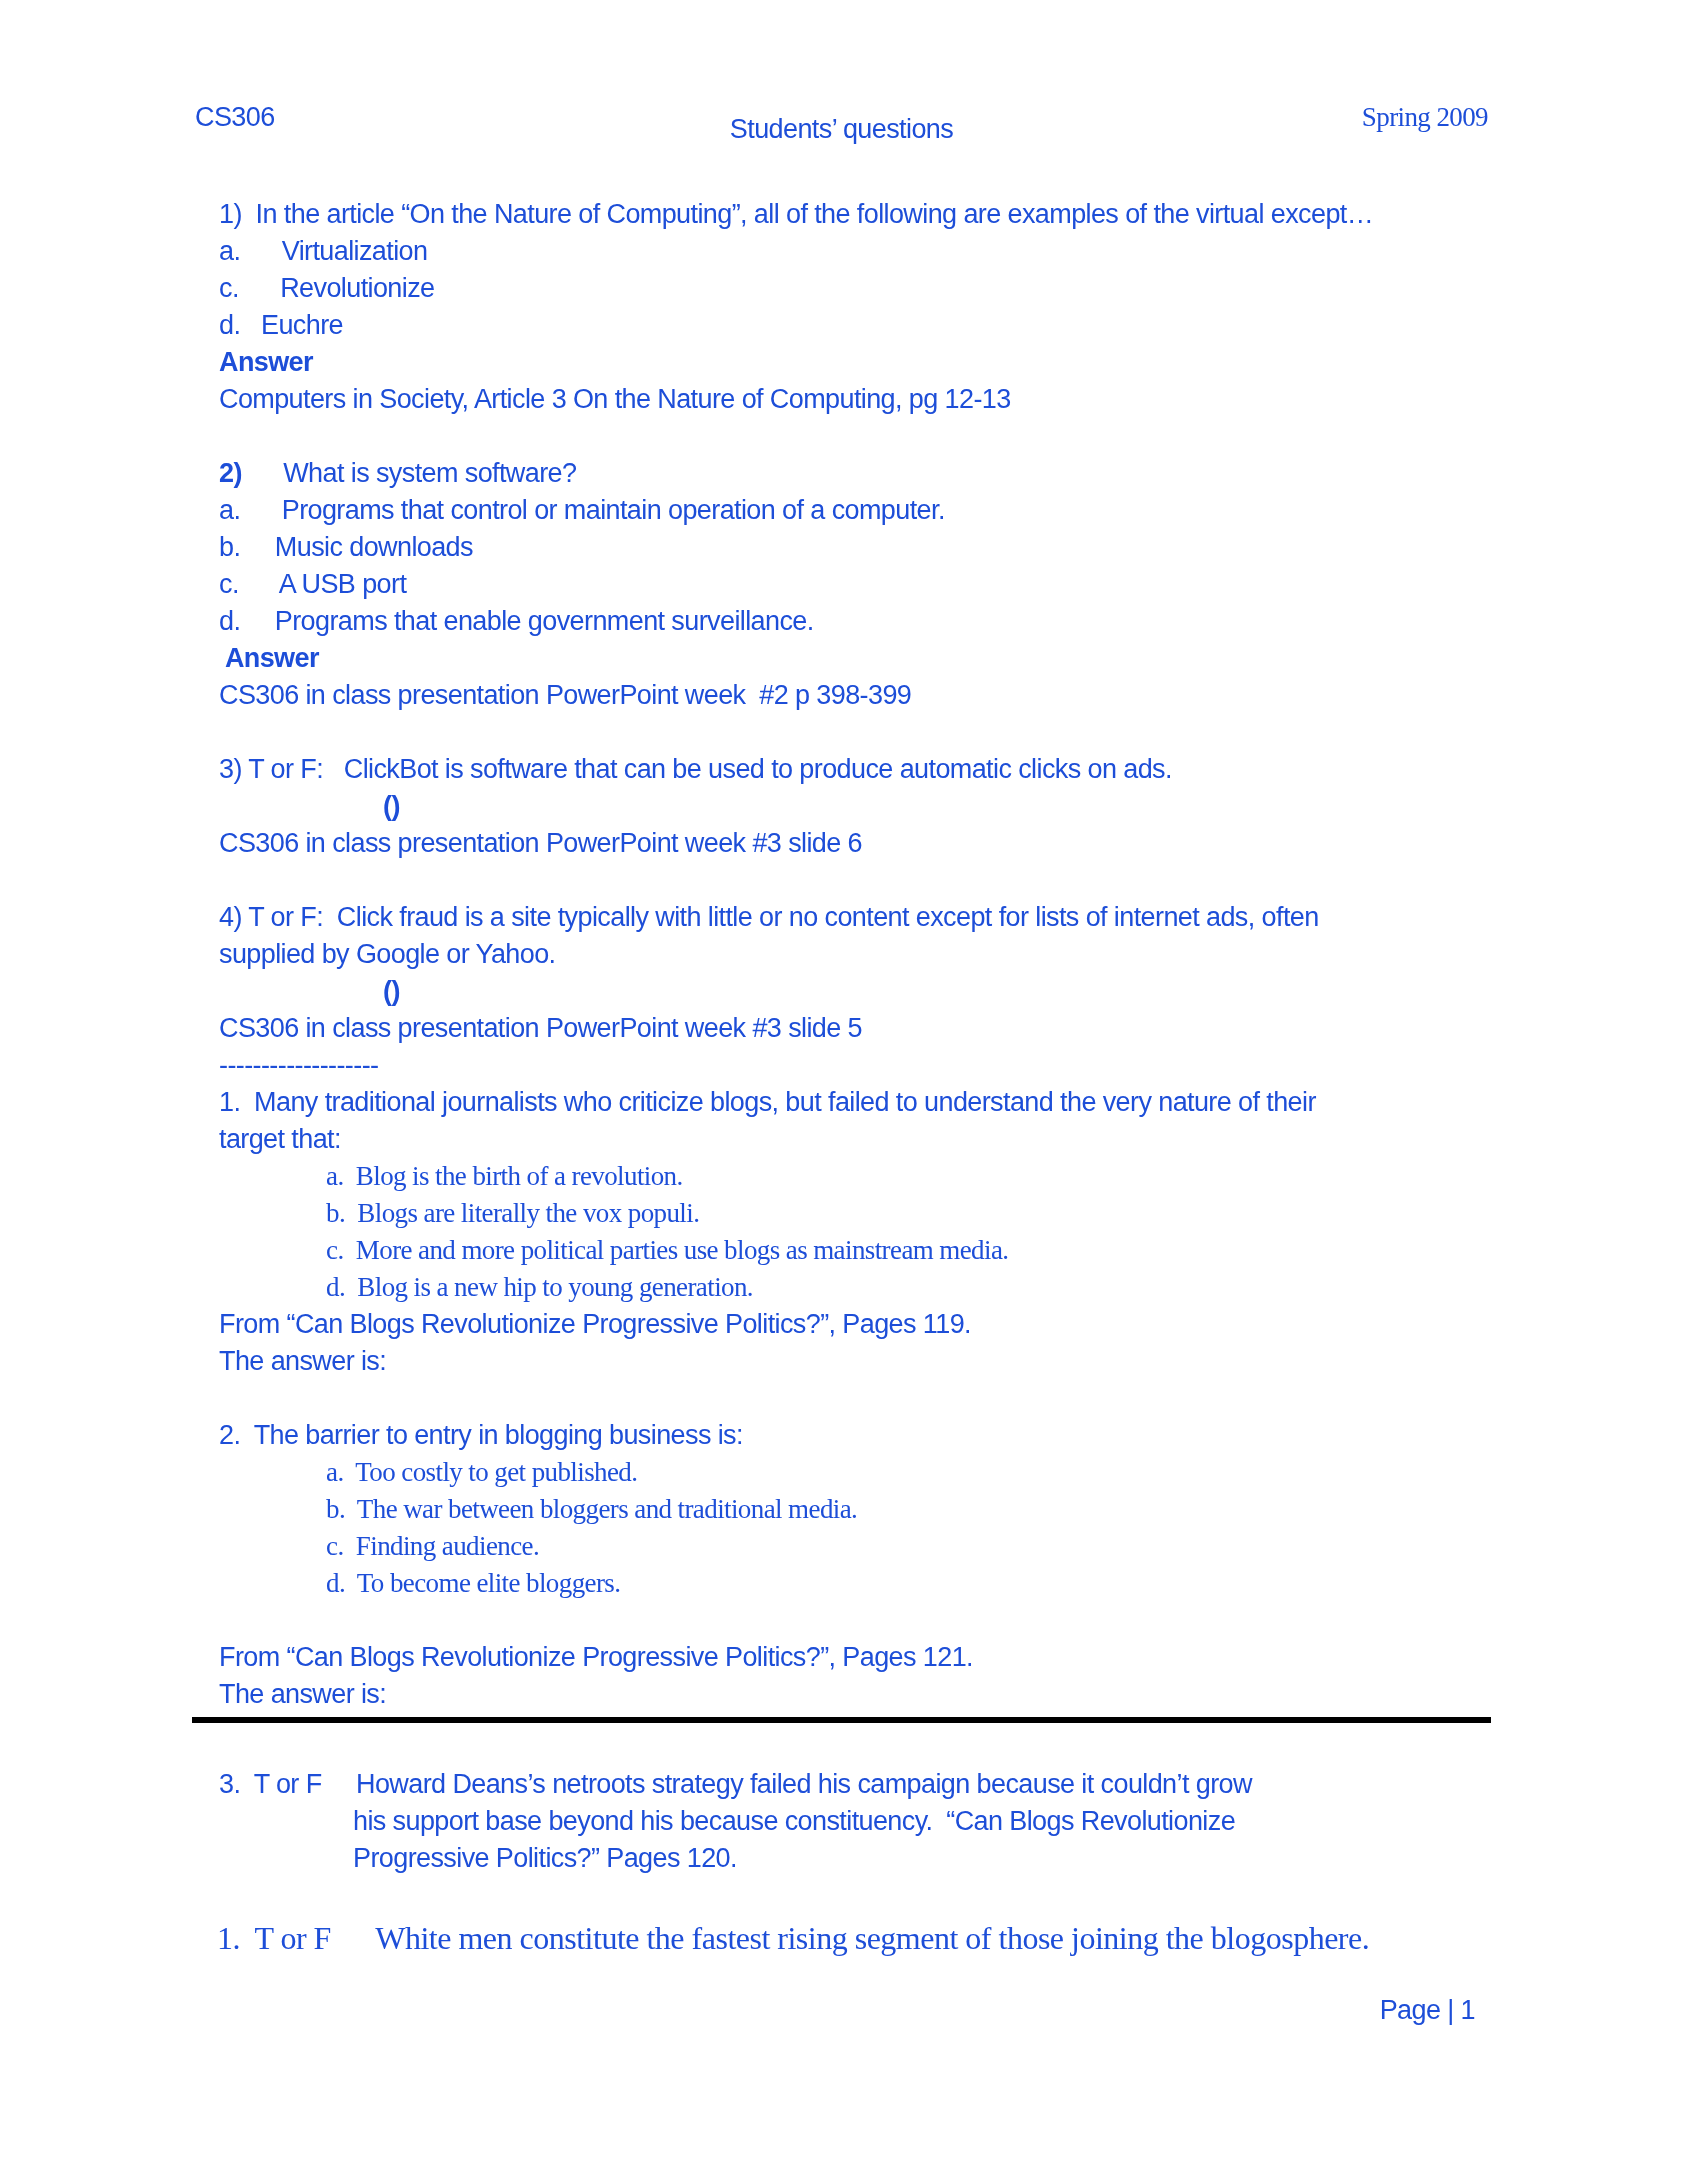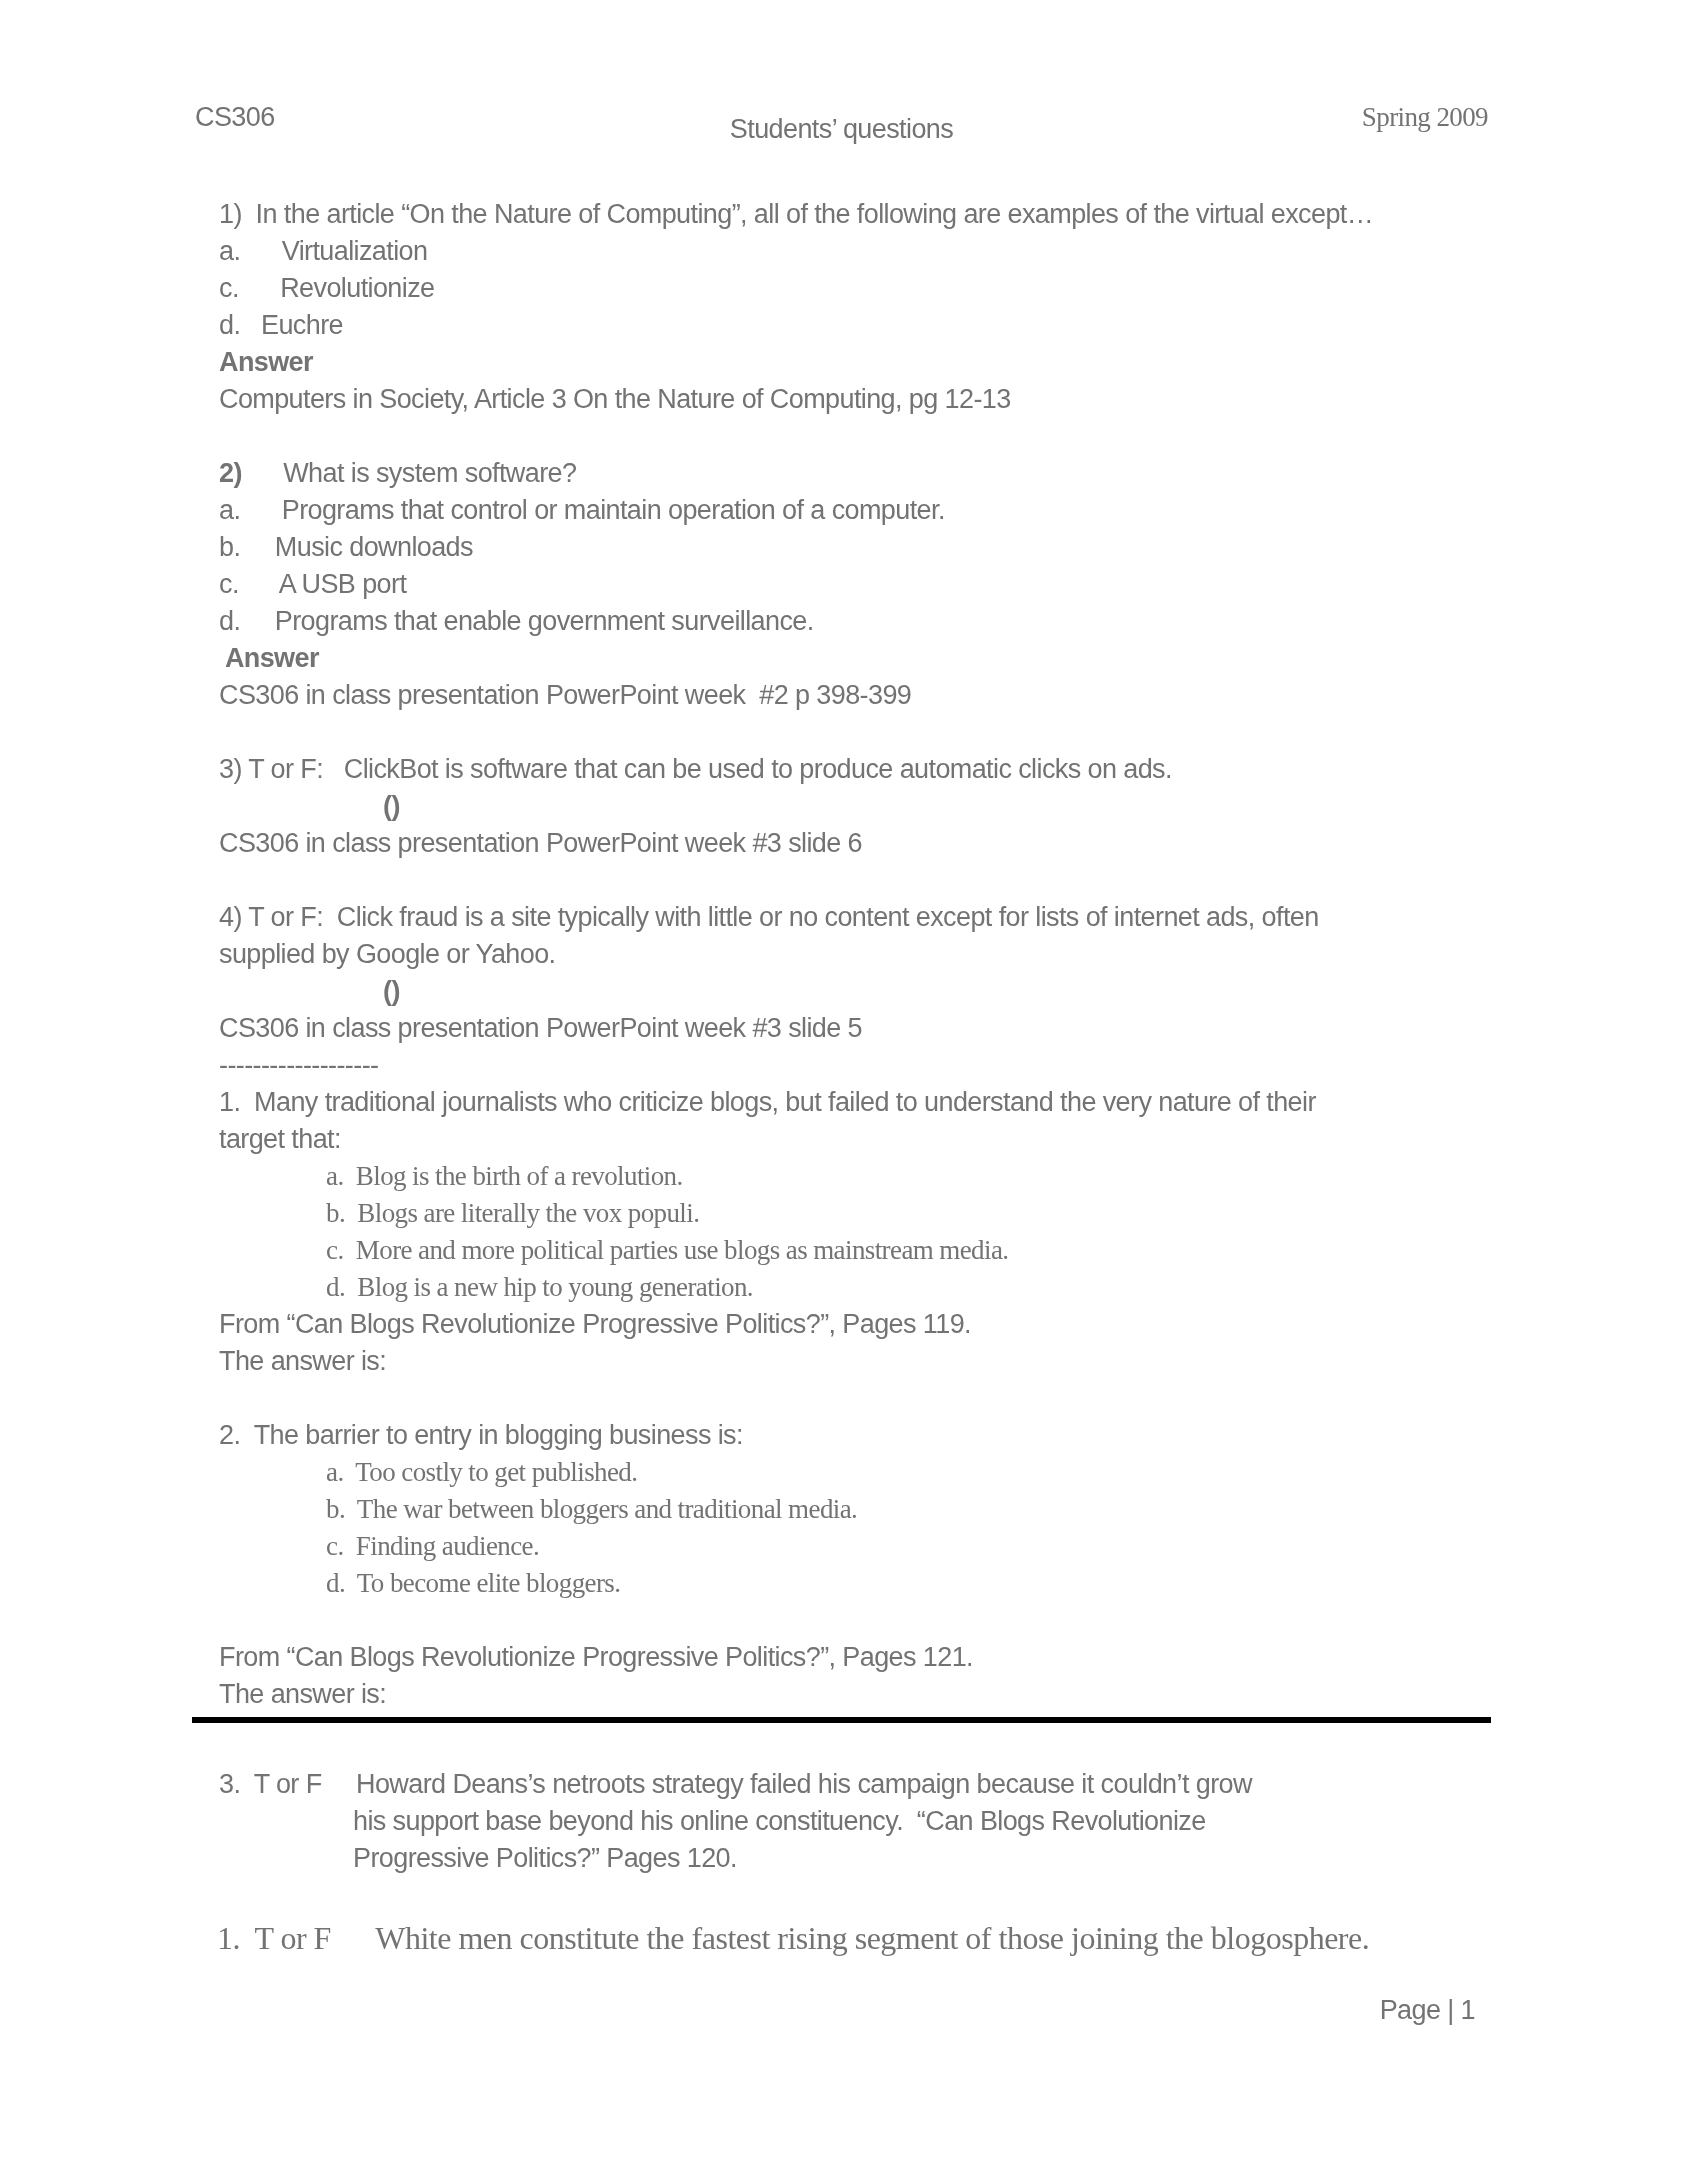--- a/index.html
+++ b/index.html
@@ -1,21 +1,21 @@
 <!DOCTYPE html>
 <html><head>
 <meta charset="utf-8">
 <style>
   html, body { margin: 0; padding: 0; background: #ffffff; }
   .page {
     position: relative;
     width: 1683px;
     height: 2178px;
     background: #ffffff;
-    color: #737373;
+    color: #1d4ed8;
     font-family: "Liberation Sans", sans-serif;
     font-size: 27px;
     letter-spacing: -0.6px;
     overflow: hidden;
   }
   .header {
     position: absolute;
     left: 195px;
     right: 195px;
     top: 99px;
@@ -123,21 +123,21 @@
     <div class="ln ind108">c.  Finding audience.</div>
     <div class="ln ind108">d.  To become elite bloggers.</div>
     <div class="blank"></div>
     <div class="ln">From “Can Blogs Revolutionize Progressive Politics?”, Pages 121.</div>
     <div class="ln">The answer is:</div>
 
     <div class="rule"></div>
     <div class="blank"></div>
 
     <div class="ln">3.  T or F     Howard Deans’s netroots strategy failed his campaign because it couldn’t grow</div>
-    <div class="ln ind135">his support base beyond his online constituency.  “Can Blogs Revolutionize</div>
+    <div class="ln ind135">his support base beyond his because constituency.  “Can Blogs Revolutionize</div>
     <div class="ln ind135">Progressive Politics?” Pages 120.</div>
     <div class="blank"></div>
 
     <div class="serif-line">1.  T or F      White men constitute the fastest rising segment of those joining the blogosphere.</div>
 
   </div>
 
   <div class="footer">Page | 1</div>
 
 </div>

